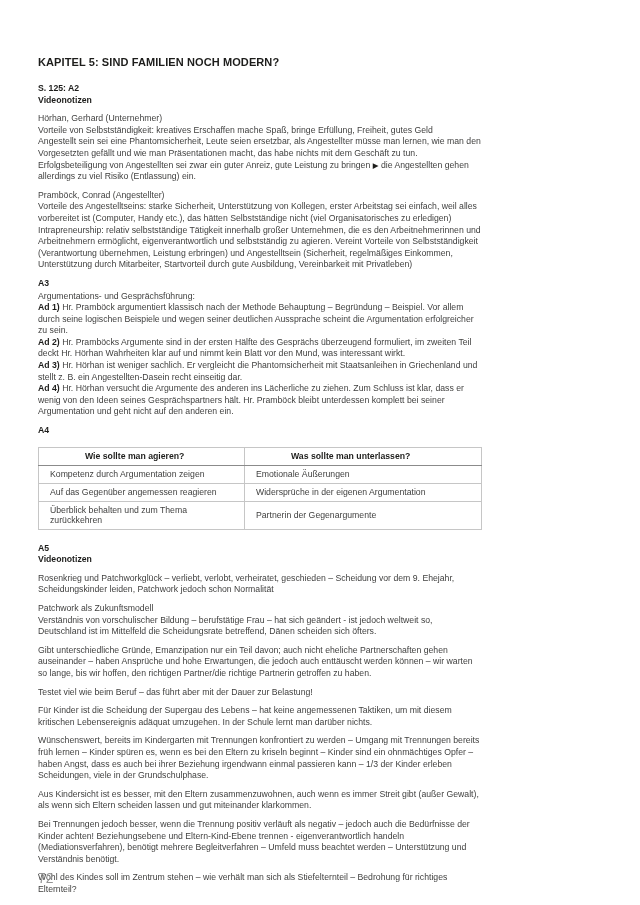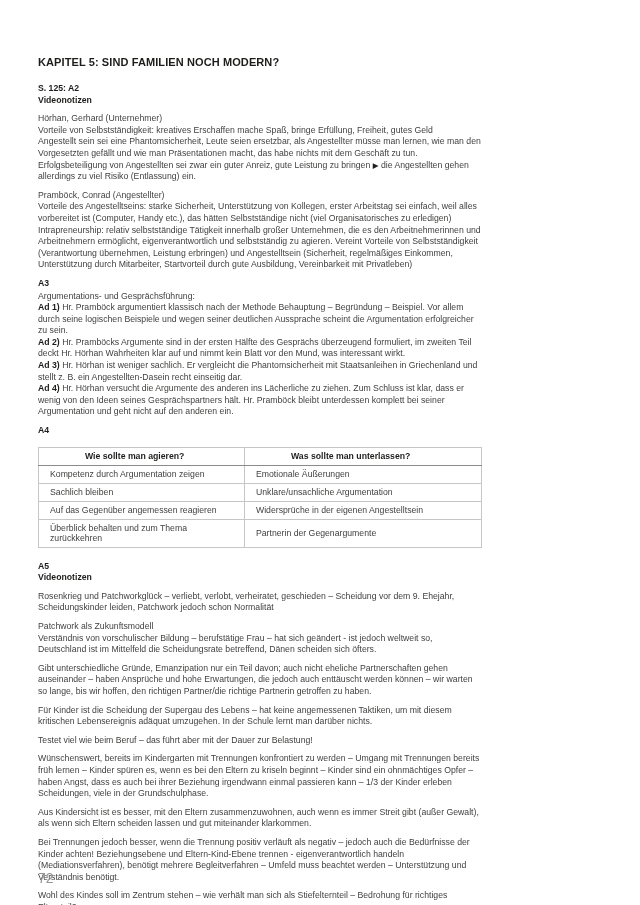--- a/index.html
+++ b/index.html
@@ -100,42 +100,38 @@
             <th>Wie sollte man agieren?</th>
             <th>Was sollte man unterlassen?</th>
           </tr>
         </thead>
         <tbody>
           <tr>
             <td>Kompetenz durch Argumentation zeigen</td>
             <td>Emotionale Äußerungen</td>
           </tr>
           <tr>
-            <td>Sachlich bleiben</td>
-            <td>Unklare/unsachliche Argumentation</td>
-          </tr>
-          <tr>
             <td>Auf das Gegenüber angemessen reagieren</td>
-            <td>Widersprüche in der eigenen Angestelltsein</td>
+            <td>Widersprüche in der eigenen Argumentation</td>
           </tr>
           <tr>
             <td>Überblick behalten und zum Thema zurückkehren</td>
             <td>Partnerin der Gegenargumente</td>
           </tr>
         </tbody>
       </table>
       <div class="subhead">
         <div>A5</div>
         <div>Videonotizen</div>
       </div>
       <p>Rosenkrieg und Patchworkglück – verliebt, verlobt, verheiratet, geschieden – Scheidung vor dem 9. Ehejahr, Scheidungskinder leiden, Patchwork jedoch schon Normalität</p>
       <p>Patchwork als Zukunftsmodell<br>Verständnis von vorschulischer Bildung – berufstätige Frau – hat sich geändert - ist jedoch weltweit so, Deutschland ist im Mittelfeld die Scheidungsrate betreffend, Dänen scheiden sich öfters.</p>
       <p>Gibt unterschiedliche Gründe, Emanzipation nur ein Teil davon; auch nicht eheliche Partnerschaften gehen auseinander – haben Ansprüche und hohe Erwartungen, die jedoch auch enttäuscht werden können – wir warten so lange, bis wir hoffen, den richtigen Partner/die richtige Partnerin getroffen zu haben.</p>
+      <p>Testet viel wie beim Beruf – das führt aber mit der Dauer zur Belastung!</p>
       <p>Für Kinder ist die Scheidung der Supergau des Lebens – hat keine angemessenen Taktiken, um mit diesem kritischen Lebensereignis adäquat umzugehen. In der Schule lernt man darüber nichts.</p>
-      <p>Testet viel wie beim Beruf – das führt aber mit der Dauer zur Belastung!</p>
       <p>Wünschenswert, bereits im Kindergarten mit Trennungen konfrontiert zu werden – Umgang mit Trennungen bereits früh lernen – Kinder spüren es, wenn es bei den Eltern zu kriseln beginnt – Kinder sind ein ohnmächtiges Opfer – haben Angst, dass es auch bei ihrer Beziehung irgendwann einmal passieren kann – 1/3 der Kinder erleben Scheidungen, viele in der Grundschulphase.</p>
       <p>Aus Kindersicht ist es besser, mit den Eltern zusammenzuwohnen, auch wenn es immer Streit gibt (außer Gewalt), als wenn sich Eltern scheiden lassen und gut miteinander klarkommen.</p>
       <p>Bei Trennungen jedoch besser, wenn die Trennung positiv verläuft als negativ – jedoch auch die Bedürfnisse der Kinder achten! Beziehungsebene und Eltern-Kind-Ebene trennen - eigenverantwortlich handeln (Mediationsverfahren), benötigt mehrere Begleitverfahren – Umfeld muss beachtet werden – Unterstützung und Verständnis benötigt.</p>
       <p>Wohl des Kindes soll im Zentrum stehen – wie verhält man sich als Stiefelternteil – Bedrohung für richtiges Elternteil?</p>
     </div>
 
   <div class="page-number">72</div>
 </div>
 
 </body></html>

